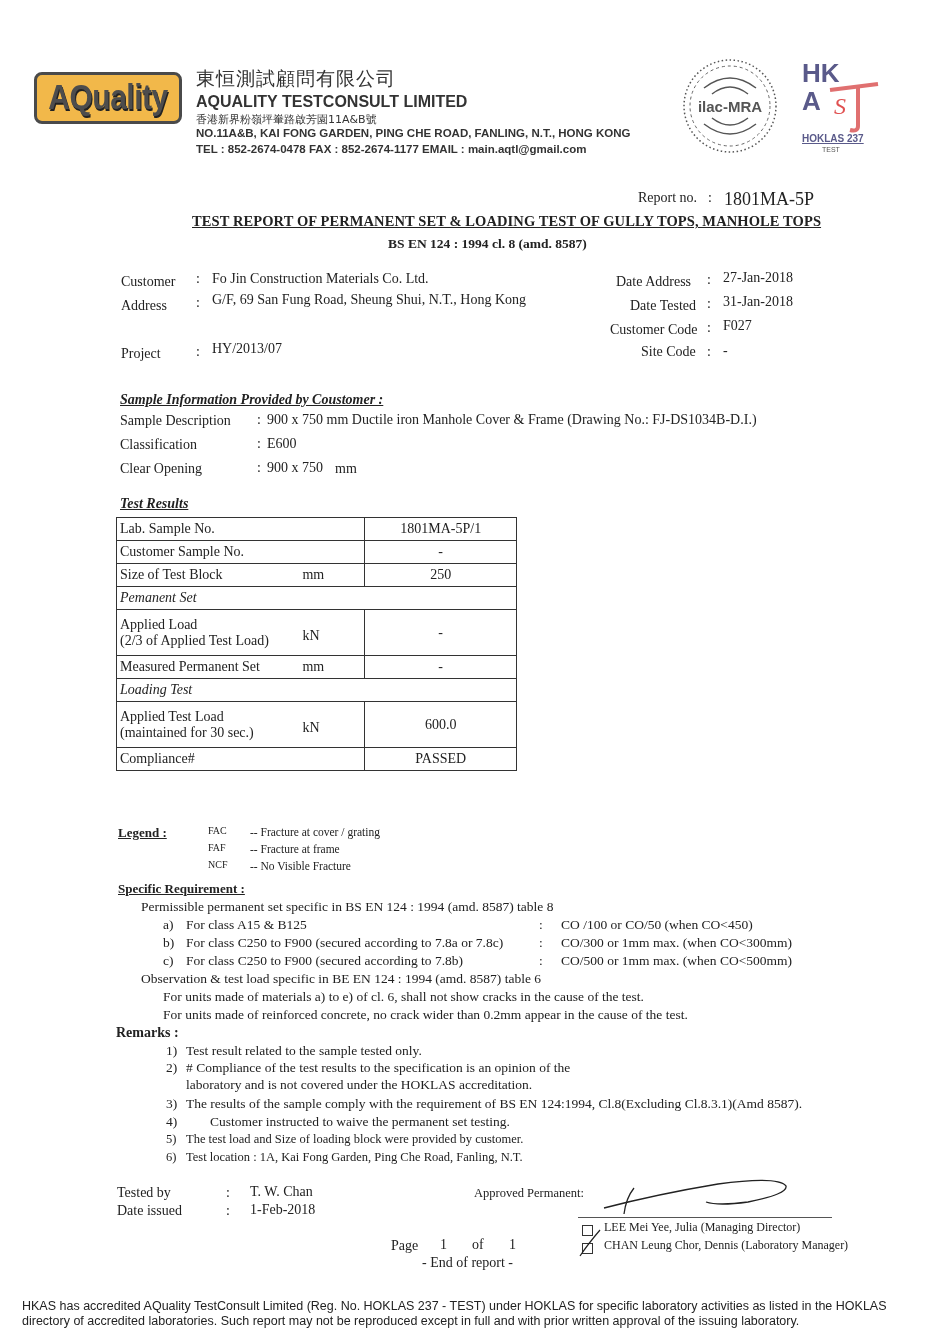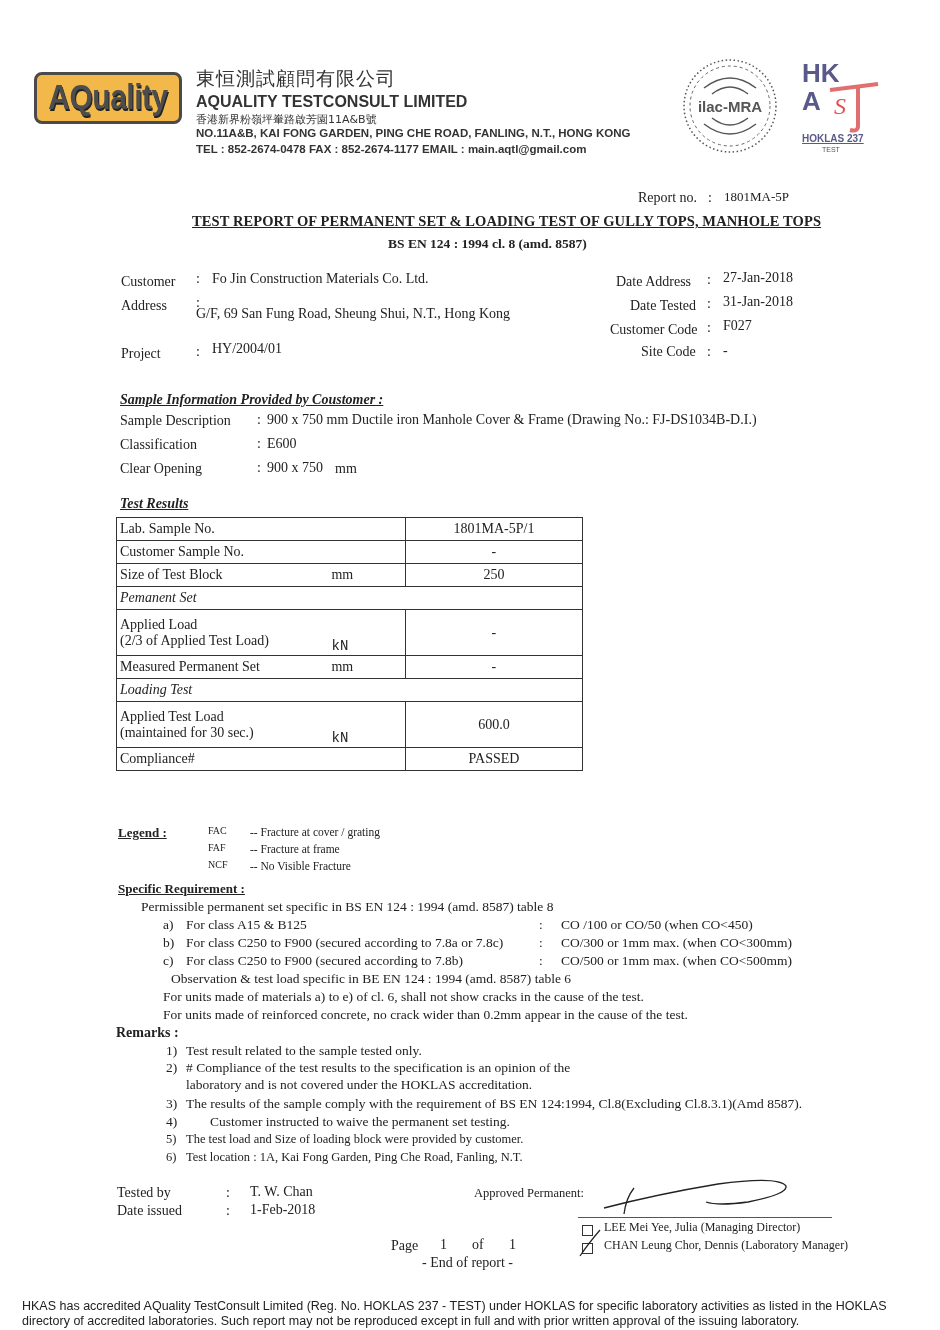--- a/index.html
+++ b/index.html
@@ -23,41 +23,41 @@
   .co-addr-cn { left: 196px; top: 112px; font-family: "DejaVu Sans", sans-serif; font-size: 11px; color: #333; }
   .co-addr { left: 196px; top: 127px; font-family: "Liberation Sans", sans-serif; font-size: 11.5px; font-weight: bold; color: #333; }
   .co-tel { left: 196px; top: 143px; font-family: "Liberation Sans", sans-serif; font-size: 11.5px; font-weight: bold; color: #333; }
 
   .ilac { left: 682px; top: 58px; width: 96px; height: 96px; }
   .hokl { left: 800px; top: 60px; width: 84px; height: 96px; }
 
   
   .rep-no-label { left: 638px; top: 190px; font-size: 14px; }
   .rep-no-colon { left: 708px; top: 190px; font-size: 14px; }
-  .rep-no-val { left: 724px; top: 189px; font-size: 13px; }
+  .rep-no-val { left: 724px; top: 189px; font-size: 18px; }
   .title { left: 192px; top: 213px; font-size: 14.5px; font-weight: bold; text-decoration: underline; letter-spacing: 0.1px; }
   .subtitle { left: 388px; top: 236px; font-size: 13.5px; font-weight: bold; }
 
   .lbl { font-size: 14px; }
   .val { font-size: 14px; }
 
   .sec-head { font-size: 14px; font-weight: bold; font-style: italic; text-decoration: underline; }
 
   
   table.results {
-    position: absolute; left: 116px; top: 517px; width: 467px;
+    position: absolute; left: 116px; top: 517px; width: 401px;
     border-collapse: collapse; font-size: 14px;
   }
   table.results td { border: 1.5px solid #333; padding: 0 3px; height: 23px; vertical-align: middle; }
   table.results td.c1 { width: 187px; border-right: none; }
   table.results td.c2 { width: 74px; border-left: none; text-align: left; padding-left: 8px; }
   table.results td.c3 { width: 160px; text-align: center; }
   table.results td.section { font-style: italic; }
   table.results tr.tall td { height: 46px; }
-  table.results tr.tall td.c2 { vertical-align: bottom; padding-bottom: 1px; font-family: Liberation Mono, monospace; }
+  table.results tr.tall td.c2 { vertical-align: bottom; padding-bottom: 11px; }
 
   .legend-label { left: 118px; top: 825px; font-size: 13px; font-weight: bold; text-decoration: underline; }
   .leg-code { font-size: 10px; }
   .leg-desc { font-size: 11.5px; }
 
   .req-head { left: 118px; top: 881px; font-size: 13px; font-weight: bold; text-decoration: underline; }
   .req { font-size: 13.5px; }
 
   .rem-head { left: 116px; top: 1025px; font-size: 14px; font-weight: bold; }
   .rem { font-size: 13.5px; }
@@ -106,25 +106,25 @@
 <div class="abs rep-no-val">1801MA-5P</div>
 <div class="abs title">TEST REPORT OF PERMANENT SET &amp; LOADING TEST OF GULLY TOPS, MANHOLE TOPS</div>
 <div class="abs subtitle">BS EN 124 : 1994 cl. 8 (amd. 8587)</div>
 
 <div class="abs lbl" style="left:121px;top:274px;">Customer</div>
 <div class="abs lbl" style="left:196px;top:271px;">:</div>
 <div class="abs val" style="left:212px;top:271px;">Fo Jin Construction Materials Co. Ltd.</div>
 
 <div class="abs lbl" style="left:121px;top:298px;">Address</div>
 <div class="abs lbl" style="left:196px;top:295px;">:</div>
-<div class="abs val" style="left:196px;top:292px;margin-top:14px;">G/F, 69 San Fung Road, Sheung Shui, N.T., Hong Kong</div>
+<div class="abs val" style="left:212px;top:292px;">G/F, 69 San Fung Road, Sheung Shui, N.T., Hong Kong</div>
 
 <div class="abs lbl" style="left:121px;top:346px;">Project</div>
 <div class="abs lbl" style="left:196px;top:344px;">:</div>
-<div class="abs val" style="left:212px;top:341px;">HY/2004/01</div>
+<div class="abs val" style="left:212px;top:341px;">HY/2013/07</div>
 
 <div class="abs lbl" style="left:616px;top:274px;">Date Address</div>
 <div class="abs lbl" style="left:707px;top:272px;">:</div>
 <div class="abs val" style="left:723px;top:270px;">27-Jan-2018</div>
 
 <div class="abs lbl" style="left:630px;top:298px;">Date Tested</div>
 <div class="abs lbl" style="left:707px;top:296px;">:</div>
 <div class="abs val" style="left:723px;top:294px;">31-Jan-2018</div>
 
 <div class="abs lbl" style="left:610px;top:322px;">Customer Code</div>
@@ -223,21 +223,21 @@
 <div class="abs req" style="left:163px;top:935px;">b)</div>
 <div class="abs req" style="left:186px;top:935px;">For class C250 to F900 (secured according to 7.8a or 7.8c)</div>
 <div class="abs req" style="left:539px;top:935px;">:</div>
 <div class="abs req" style="left:561px;top:935px;">CO/300 or 1mm max. (when CO&lt;300mm)</div>
 
 <div class="abs req" style="left:163px;top:953px;">c)</div>
 <div class="abs req" style="left:186px;top:953px;">For class C250 to F900 (secured according to 7.8b)</div>
 <div class="abs req" style="left:539px;top:953px;">:</div>
 <div class="abs req" style="left:561px;top:953px;">CO/500 or 1mm max. (when CO&lt;500mm)</div>
 
-<div class="abs req" style="left:141px;top:971px;margin-left:30px;">Observation &amp; test load specific in BE EN 124 : 1994 (amd. 8587) table 6</div>
+<div class="abs req" style="left:141px;top:971px;">Observation &amp; test load specific in BE EN 124 : 1994 (amd. 8587) table 6</div>
 <div class="abs req" style="left:163px;top:989px;">For units made of materials a) to e) of cl. 6, shall not show cracks in the cause of the test.</div>
 <div class="abs req" style="left:163px;top:1007px;">For units made of reinforced concrete, no crack wider than 0.2mm appear in the cause of the test.</div>
 
 <div class="abs rem-head">Remarks :</div>
 
 <div class="abs rem" style="left:166px;top:1043px;">1)</div>
 <div class="abs rem" style="left:186px;top:1043px;">Test result related to the sample tested only.</div>
 
 <div class="abs rem" style="left:166px;top:1060px;">2)</div>
 <div class="abs rem" style="left:186px;top:1060px;"># Compliance of the test results to the specification is an opinion of the</div>

